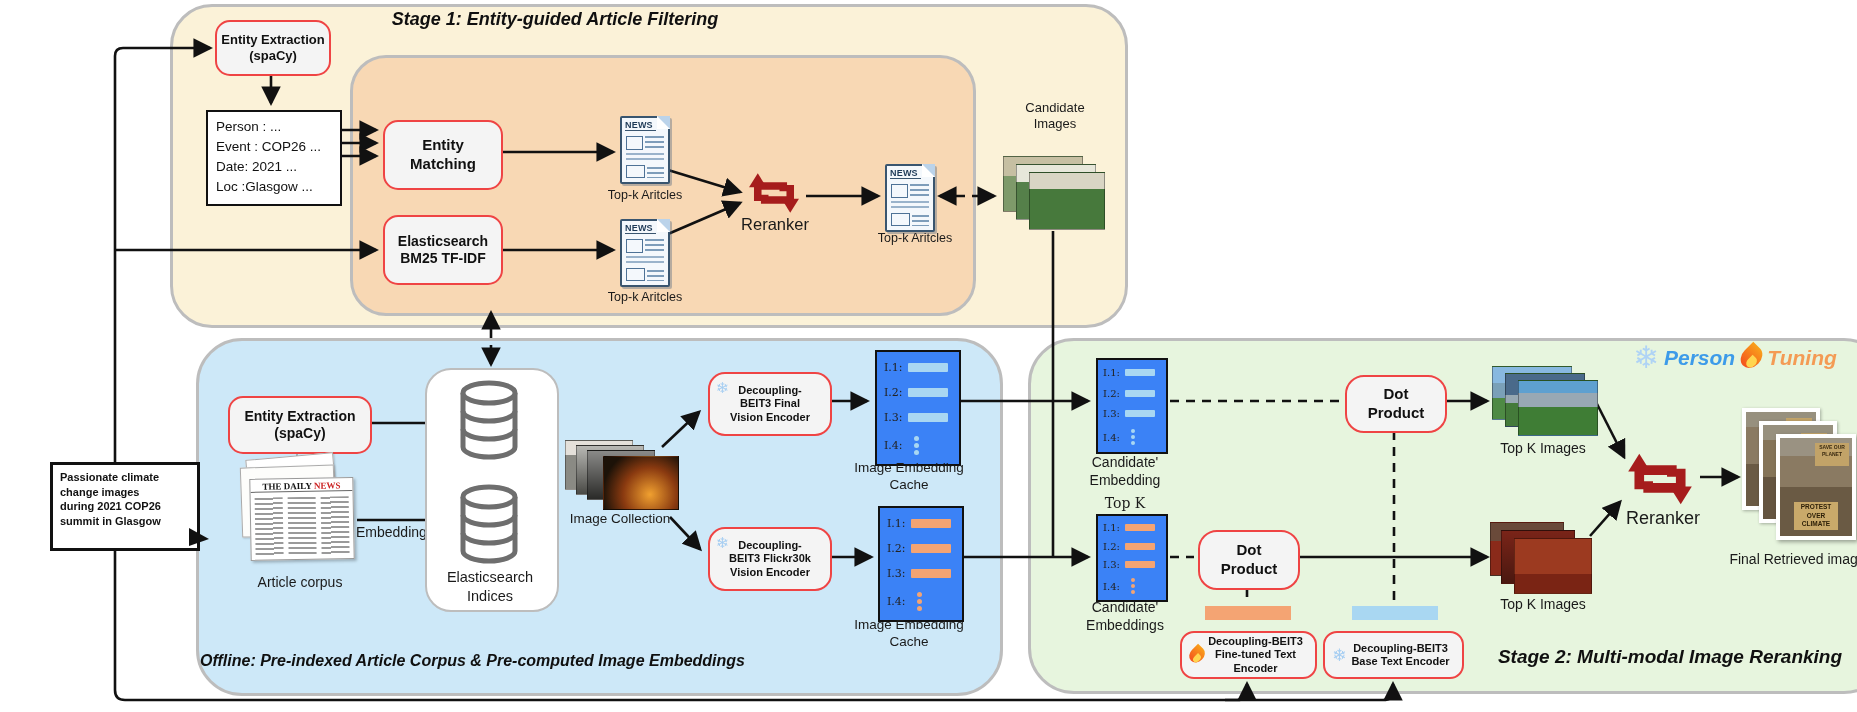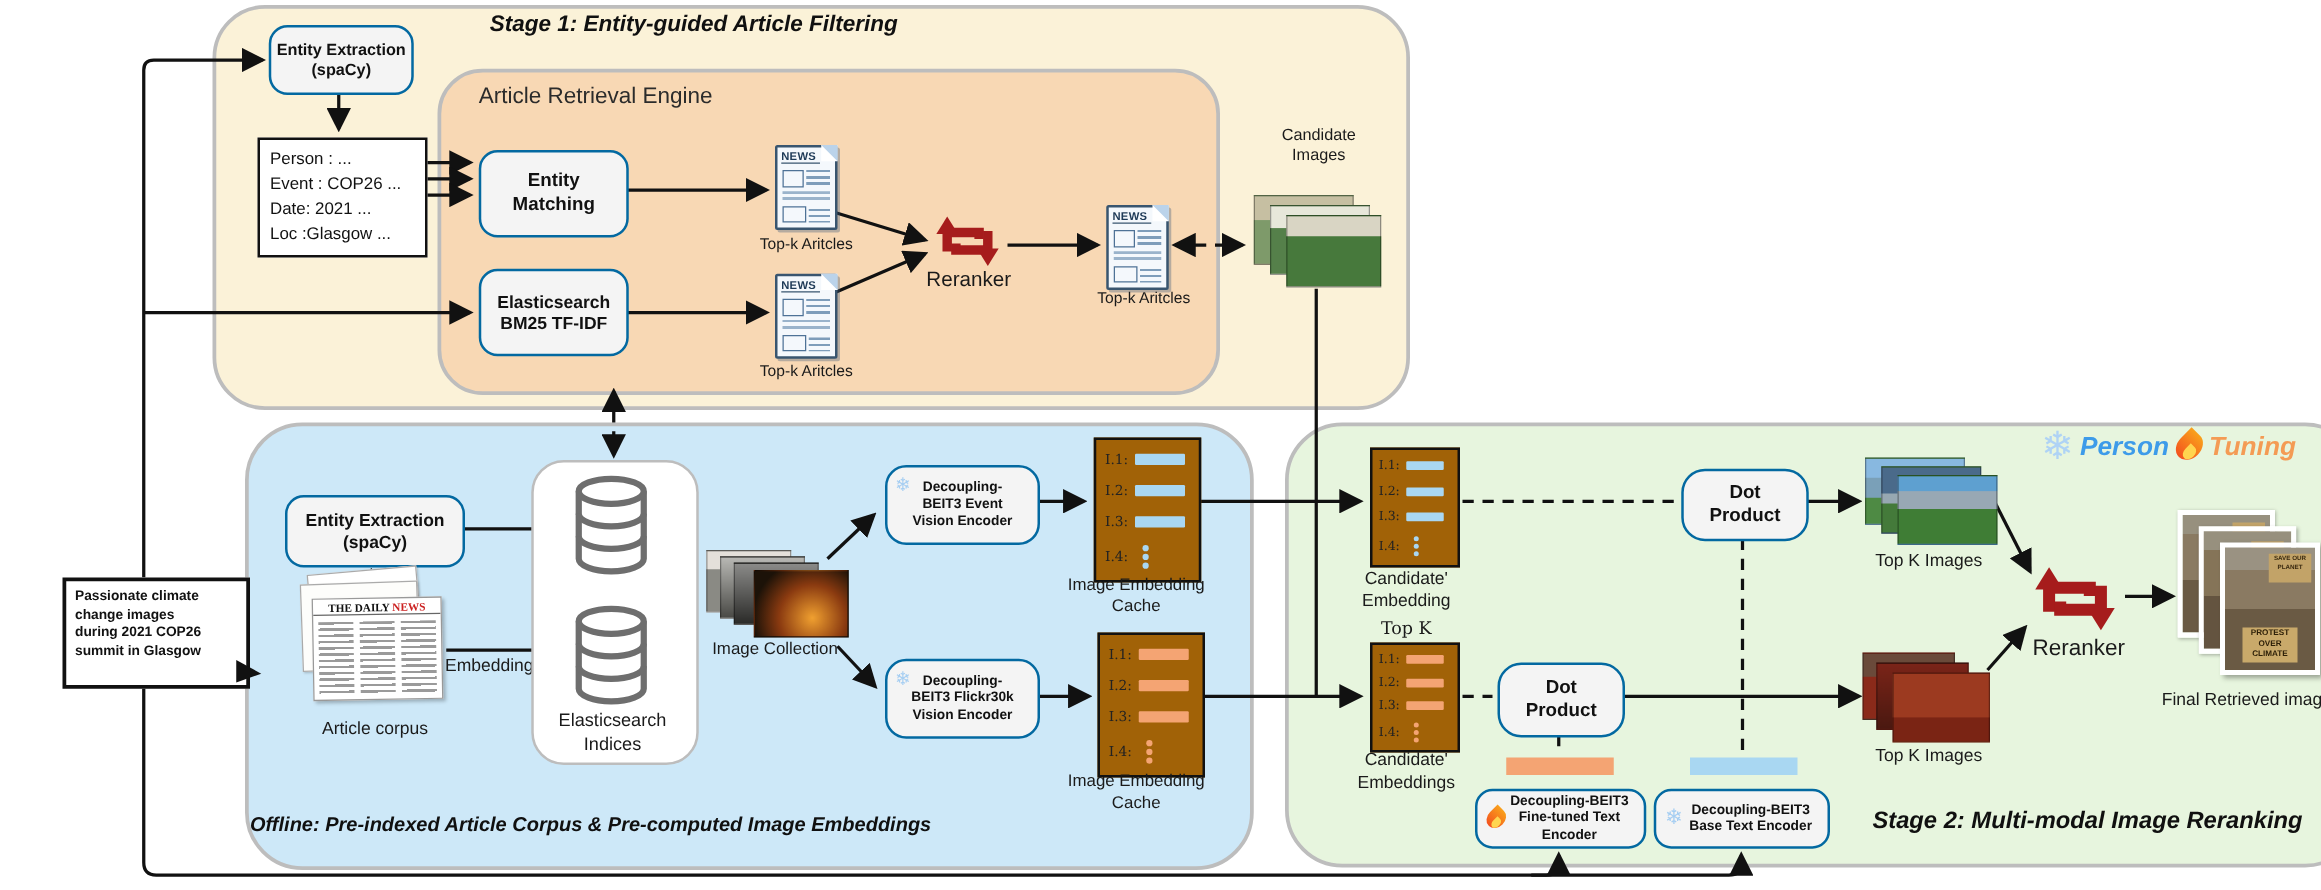--- a/index.html
+++ b/index.html
@@ -1,19 +1,19 @@
 <!DOCTYPE html>
 <html><head>
 <meta charset="utf-8">
 <style>
   html,body{margin:0;padding:0;background:#fff;}
   #canvas{position:relative;width:1857px;height:712px;background:#fff;
     font-family:"Liberation Sans","DejaVu Sans",sans-serif;color:#111;overflow:hidden;margin-left:40px;}
   .bigbox{position:absolute;border:3px solid #BDBDBD;z-index:0;}
-  .node{position:absolute;background:#F4F4F4;border:2px solid #0369a1;border-radius:15px;
+  .node{position:absolute;background:#F4F4F4;border:2px solid #ef4444;border-radius:15px;
     display:flex;flex-direction:column;align-items:center;justify-content:center;
     text-align:center;z-index:3;line-height:1.25;}
   .sqbox{position:absolute;background:#fff;border:2.4px solid #111;z-index:3;}
   .lbl{position:absolute;z-index:3;text-align:center;color:#1a1a1a;}
   .title{position:absolute;z-index:3;font-weight:bold;font-style:italic;color:#101010;text-align:center;}
   svg#wires{position:absolute;left:0;top:0;z-index:2;pointer-events:none;}
   .w{stroke:#111;stroke-width:2.6;fill:none;}
   .wd{stroke:#111;stroke-width:2.6;fill:none;stroke-dasharray:9 7;}
   
   .news{position:absolute;width:46px;height:64px;background:#F4F8FC;border:2px solid #39556F;
@@ -28,21 +28,21 @@
   .news .nmid{position:absolute;left:4px;top:35px;right:4px;height:8px;
     background:repeating-linear-gradient(#9AB3CB 0 2px,transparent 2px 5px);}
   .news .nr2{position:absolute;left:4px;bottom:4px;width:17px;height:11px;border:1.6px solid #4E7296;}
   .news .nl2{position:absolute;left:25px;bottom:4px;right:4px;height:11px;
     background:repeating-linear-gradient(#7E9DBA 0 2px,transparent 2px 5px);}
   
   .rricon{position:absolute;z-index:3;}
   
   .dbsvg{position:absolute;z-index:3;}
   
-  .cachebox{position:absolute;background:#a16207;border:2.4px solid #111;z-index:3;
+  .cachebox{position:absolute;background:#3b82f6;border:2.4px solid #111;z-index:3;
     display:flex;flex-direction:column;justify-content:space-around;padding:3px 7px;}
   .crow{display:flex;align-items:center;gap:5px;}
   .clab{font-family:"DejaVu Serif","Liberation Serif",serif;font-size:11px;color:#222;}
   .cbar{height:9px;border-radius:1px;flex:0 0 auto;width:40px;}
   .cbar.b{background:#A9D7F2;} .cbar.o{background:#F4A473;}
   .cdots{display:flex;flex-direction:column;gap:2px;margin-left:6px;}
   .cdots i{width:5px;height:5px;border-radius:50%;display:block;}
   .cdots.b i{background:#A9D7F2;} .cdots.o i{background:#F4A473;}
   .cachebox.sm{padding:2px 5px;}
   .cachebox.sm .clab{font-size:10px;}
@@ -128,21 +128,20 @@
     
     <path class="w" d="M1556 402 L1584 457" marker-end="url(#ah)"></path>
     <path class="w" d="M1550 536 L1580 502" marker-end="url(#ah)"></path>
     <path class="w" d="M1660 477 H1698" marker-end="url(#ah)"></path>
     
     <path class="w" d="M75 540 V690 Q75 700 85 700 H1343 Q1353 700 1353 692 V684" marker-end="url(#ah)"></path>
     <path class="w" d="M1185 700 H1197 Q1207 700 1207 692 V684" marker-end="url(#ah)"></path>
   </svg>
 
   <div class="title" style="left:320px;top:9px;width:390px;font-size:18px;">Stage 1: Entity-guided Article Filtering</div>
-  <div class="lbl" style="left:343px;top:66px;width:260px;text-align:left;font-size:18px;color:#2b2b2b;">Article Retrieval Engine</div>
   <div class="title" style="left:160px;top:652px;width:545px;font-size:16px;">Offline: Pre-indexed Article Corpus &amp; Pre-computed Image Embeddings</div>
   <div class="title" style="left:1425px;top:646px;width:410px;font-size:19px;">Stage 2: Multi-modal Image Reranking</div>
 
   <div id="querybox">
     <div class="dogear"></div>
     <div>Passionate climate</div>
     <div>change images</div>
     <div>during 2021 COP26</div>
     <div>summit in Glasgow</div>
   </div>
@@ -267,21 +266,21 @@
     <div class="ph" style="left:0;top:0;width:66px;height:48px;background:linear-gradient(180deg,#e4e0da 0 30%,#8a8a84 30%);"></div>
     <div class="ph" style="left:11px;top:5px;width:66px;height:48px;background:linear-gradient(180deg,#b8b8b4,#4a4a46);"></div>
     <div class="ph" style="left:22px;top:10px;width:66px;height:48px;background:linear-gradient(180deg,#8a8a88,#2a2a28);"></div>
     <div class="ph" style="left:38px;top:16px;width:74px;height:52px;background:radial-gradient(circle at 62% 72%,#f0a030,#8a3a10 45%,#1c1208 80%);"></div>
   </div>
   <div class="lbl" style="left:526px;top:511px;width:108px;font-size:13.5px;">Image Collection</div>
 
   <div class="node" style="left:668px;top:372px;width:120px;height:60px;font-size:11px;font-weight:bold;line-height:13.5px;border-radius:17px;">
     <span class="snow venc-ic" style="font-size:15px;">❄</span>
     <span>Decoupling-</span>
-    <span>BEIT3 Event</span>
+    <span>BEIT3 Final</span>
     <span>Vision Encoder</span>
   </div>
   <div class="node" style="left:668px;top:527px;width:120px;height:60px;font-size:11px;font-weight:bold;line-height:13.5px;border-radius:17px;">
     <span class="snow venc-ic" style="font-size:15px;">❄</span>
     <span>Decoupling-</span>
     <span>BEIT3 Flickr30k</span>
     <span>Vision Encoder</span>
   </div>
 
   <div class="cachebox" style="left:835px;top:350px;width:68px;height:106px;">

